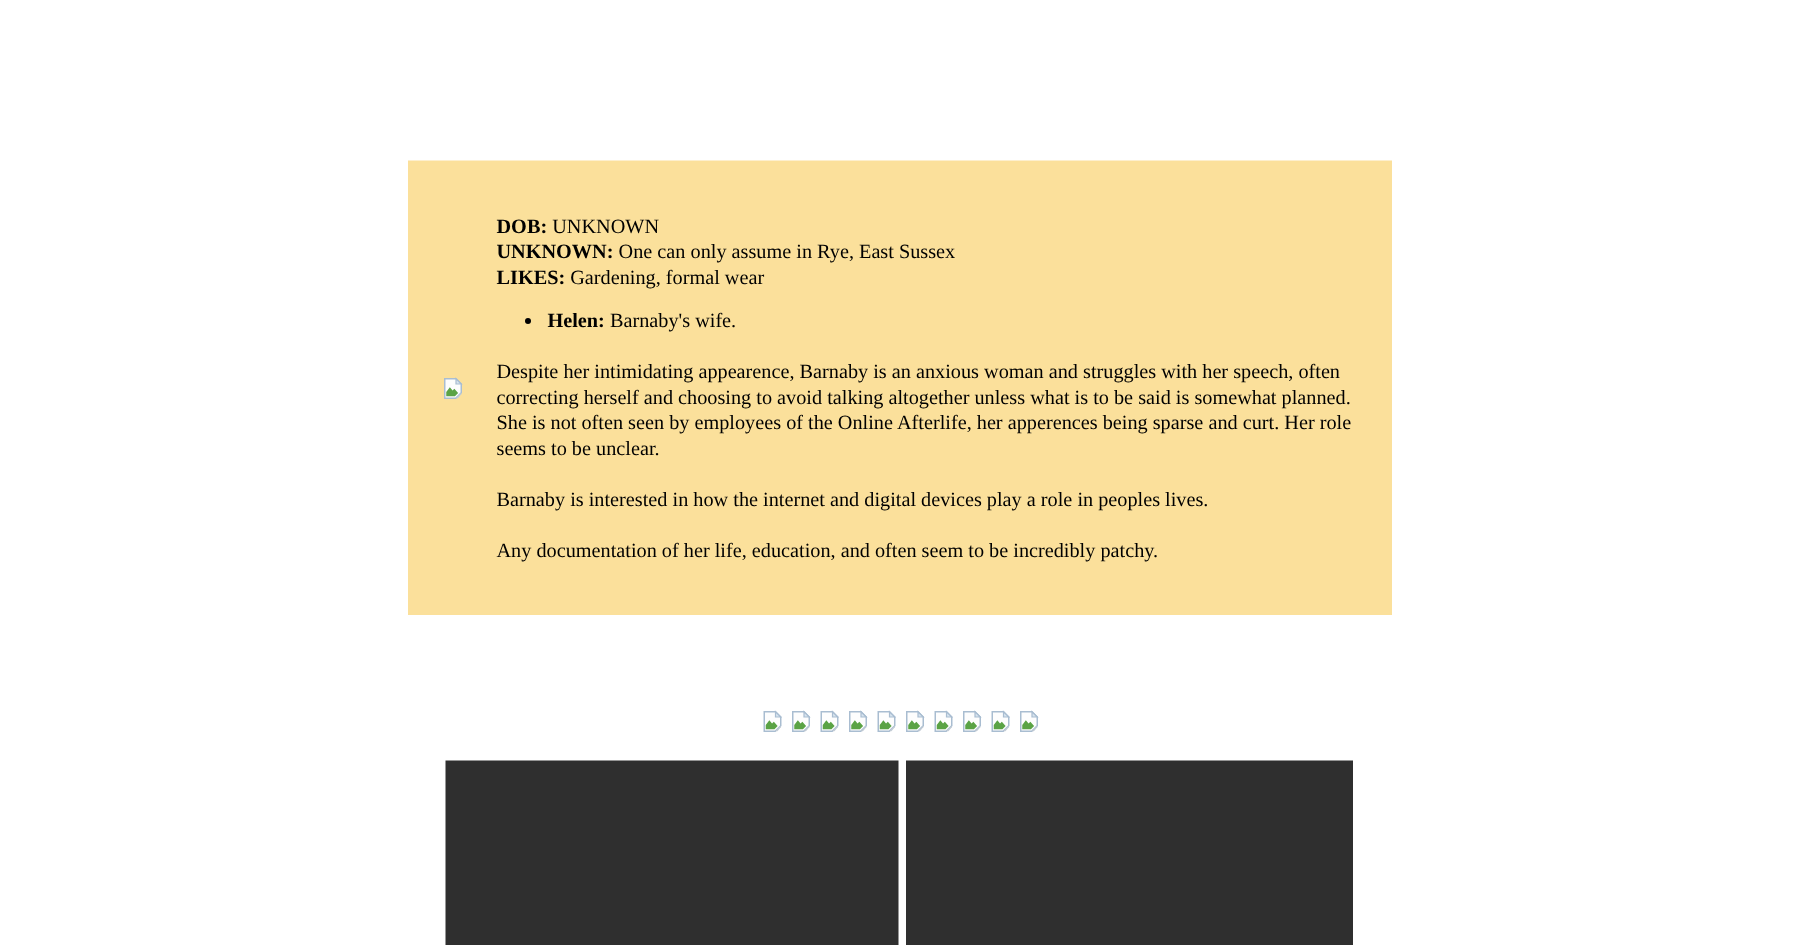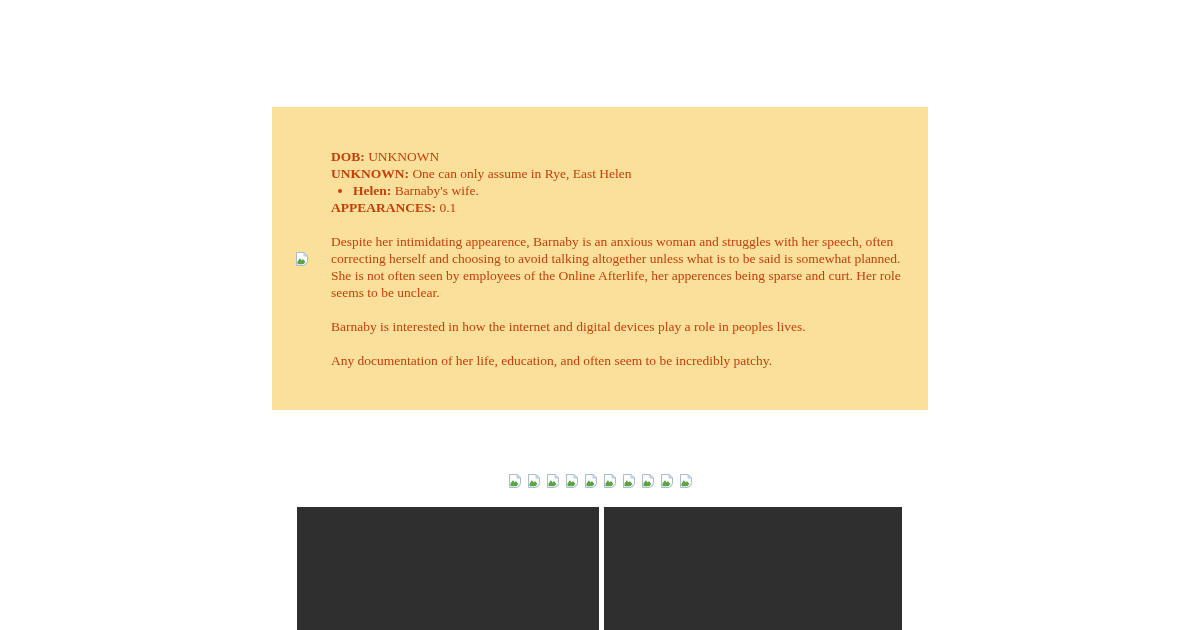--- a/index.html
+++ b/index.html
@@ -31,30 +31,30 @@
   .portrait-slot {
     margin-left: 22px;
     width: 16px;
     flex: 0 0 16px;
     display: flex;
     align-items: center;
   }
   .card-text {
     margin-left: 21px;
     width: 592px;
-    color: #c2410c;
+    color: #000000;
     font-size: 13.5px;
     line-height: 17px;
   }
   .pline .lbl, .rel-name, .app-label { font-weight: bold; }
   .card-text ul {
     margin: 0;
     padding-left: 22px;
   }
-  .card-text li { margin: 0; }
+  .card-text li { margin: 12px; }
   .card-text p {
     margin: 17px 0 0 0;
   }
   
   .bimg { display: block; }
   
   .thumb-row {
     position: absolute;
     left: 0;
     right: 0;
@@ -95,25 +95,25 @@
 <div id="stage">
 
   <div class="profile-card">
     <div class="portrait-slot">
       <svg class="bimg" width="16" height="18">
           <use href="#brokenimg"></use>
         </svg>
     </div>
     <div class="card-text">
       <div class="pline"><span class="lbl">DOB:</span> <span>UNKNOWN</span></div>
-      <div class="pline"><span class="lbl">UNKNOWN:</span> <span>One can only assume in Rye, East Helen</span></div>
+      <div class="pline"><span class="lbl">UNKNOWN:</span> <span>One can only assume in Rye, East Sussex</span></div>
+      <div class="pline"><span class="lbl">LIKES:</span> <span>Gardening, formal wear</span></div>
       <ul>
         <li><span class="rel-name">Helen:</span> <span>Barnaby's wife.</span></li>
       </ul>
-      <div class="pline"><span class="app-label">APPEARANCES:</span> <span>0.1</span></div>
       <p>Despite her intimidating appearence, Barnaby is an anxious woman and struggles with her speech, often correcting herself and choosing to avoid talking altogether unless what is to be said is somewhat planned. She is not often seen by employees of the Online Afterlife, her apperences being sparse and curt. Her role seems to be unclear.</p>
       <p>Barnaby is interested in how the internet and digital devices play a role in peoples lives.</p>
       <p>Any documentation of her life, education, and often seem to be incredibly patchy.</p>
     </div>
   </div>
 
   <div class="thumb-row">
     <svg class="bimg" width="16" height="16">
         <use href="#brokenimg"></use>
       </svg>

